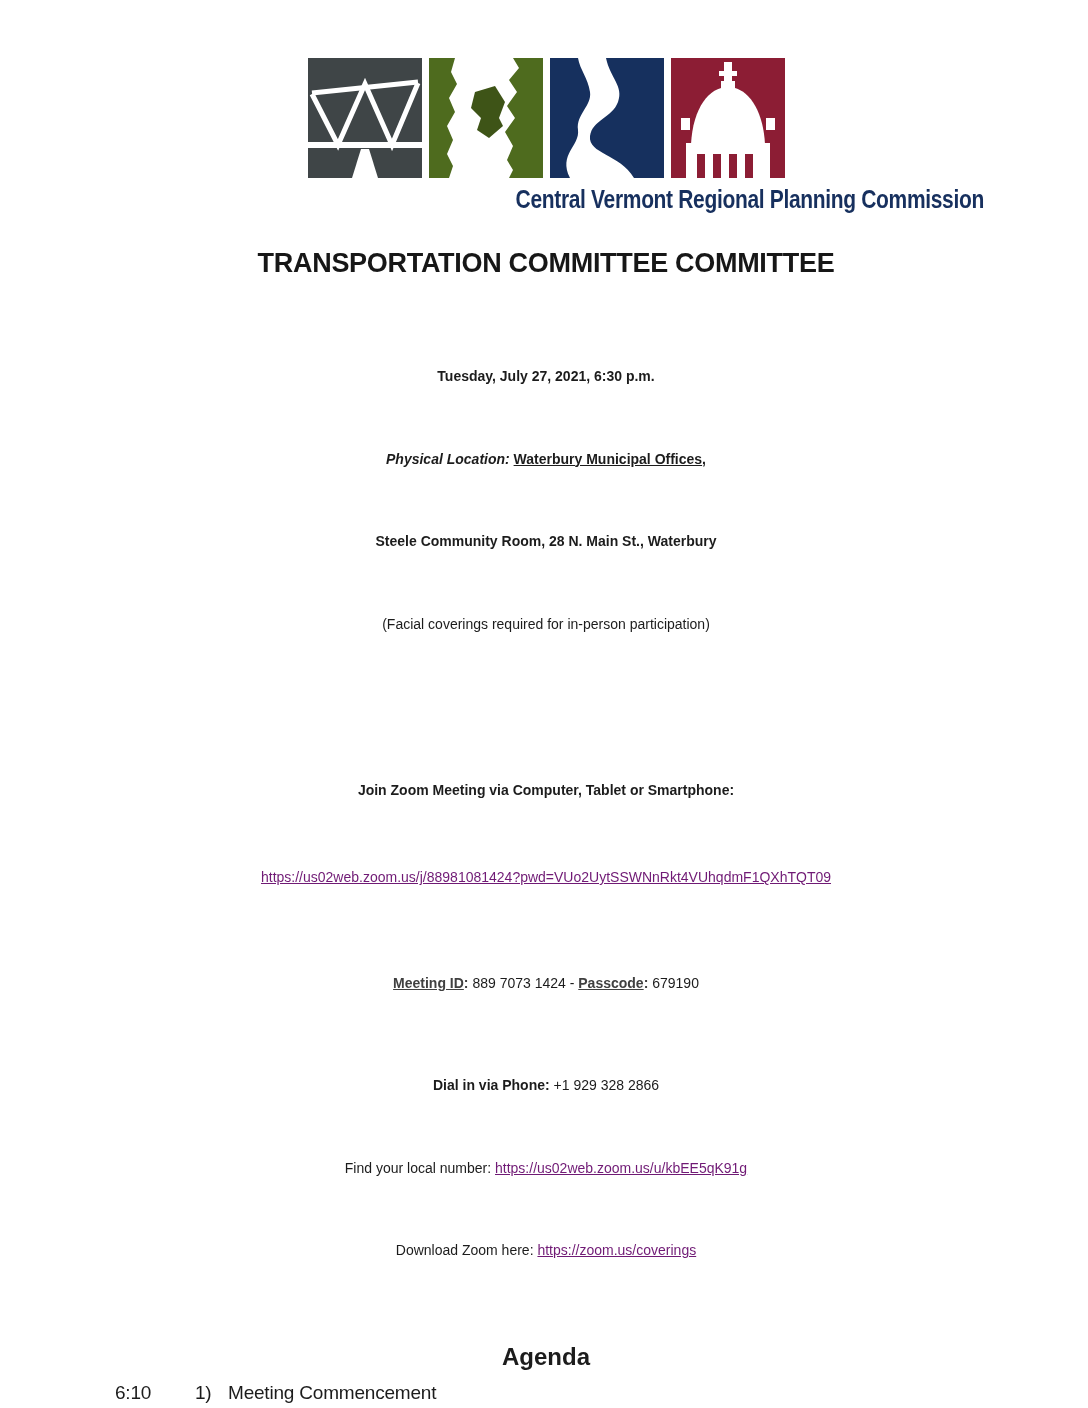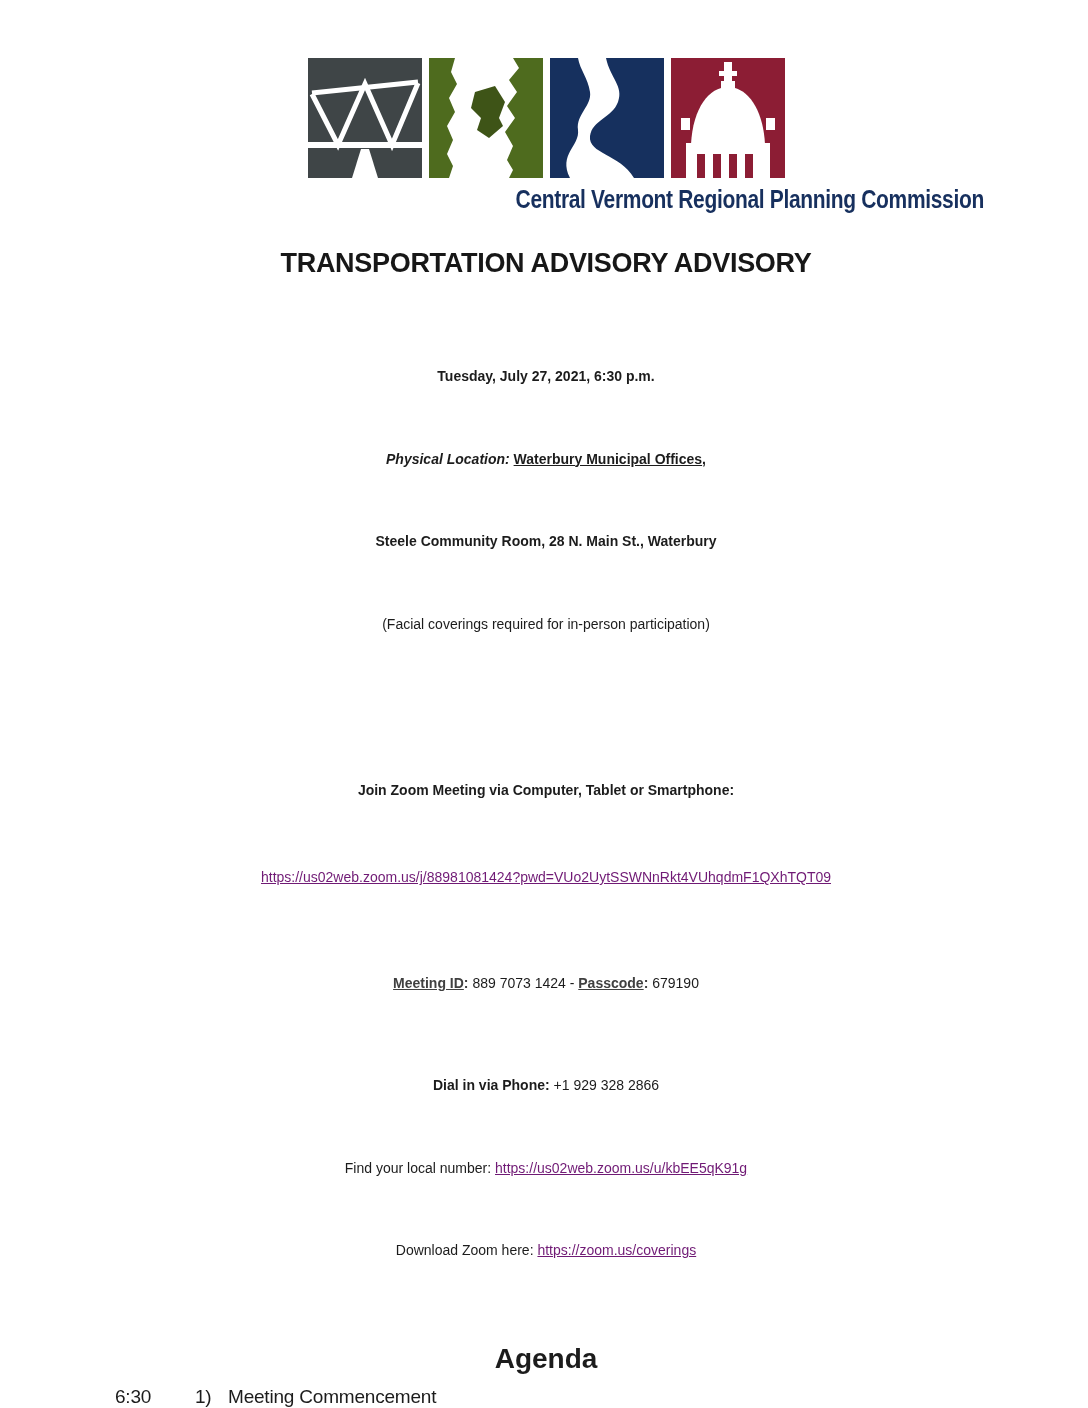--- a/index.html
+++ b/index.html
@@ -44,21 +44,21 @@
   .link { color:#701a75; text-decoration:underline; cursor:pointer; }
   .red-label { color:#404040; font-weight:bold; }
   .join-block { margin-top:25px; line-height:29px; }
   .id-line { margin-top:19px; line-height:29px; }
   .dial-block { margin-top:19px; line-height:27.5px; }
 
   
   .agenda-heading {
     text-align:center;
     margin-top:23px;
-    font-size:28px;
+    font-size:24px;
     font-weight:bold;
   }
   .agenda { margin-top:5px; font-size:19px; letter-spacing:-0.2px; }
   .arow { display:flex; line-height:34px; }
   .atime { margin-left:51px; width:80px; flex:none; }
   .anum  { width:33px; flex:none; }
   .atext { flex:1; white-space:nowrap; }
   .sub .aletter { margin-left:164px; width:32px; flex:none; }
   .sub .atext { white-space:normal; }
 </style>
@@ -98,21 +98,21 @@
         <rect x="15" y="96" width="84" height="24" fill="#ffffff"></rect>
         <rect x="26" y="96" width="8" height="24" fill="#8c1d34"></rect>
         <rect x="42" y="96" width="8" height="24" fill="#8c1d34"></rect>
         <rect x="58" y="96" width="8" height="24" fill="#8c1d34"></rect>
         <rect x="74" y="96" width="8" height="24" fill="#8c1d34"></rect>
       </svg>
     </div>
     <div class="wordmark">Central Vermont Regional Planning Commission</div>
   </div>
 
-  <div class="doc-title">TRANSPORTATION ADVISORY ADVISORY</div>
+  <div class="doc-title">TRANSPORTATION COMMITTEE COMMITTEE</div>
 
   <div class="center-block mt-info">
     <div class="bold">Tuesday, July 27, 2021, 6:30 p.m.</div>
     <div><span class="bold-italic">Physical Location: </span><span class="bold underline">Waterbury Municipal Offices</span><span class="bold">,</span></div>
     <div class="bold">Steele Community Room, 28 N. Main St., Waterbury</div>
     <div>(Facial coverings required for in-person participation)</div>
   </div>
 
   <div class="center-block join-block">
     <div class="bold">Join Zoom Meeting via Computer, Tablet or Smartphone:</div>
@@ -124,21 +124,21 @@
   <div class="center-block dial-block">
     <div><span class="bold">Dial in via Phone:</span><span> +1 929 328 2866</span></div>
     <div><span>Find your local number: </span><a class="link">https://us02web.zoom.us/u/kbEE5qK91g</a></div>
     <div><span>Download Zoom here: </span><a class="link">https://zoom.us/coverings</a></div>
   </div>
 
   <div class="agenda-heading">Agenda</div>
   <div class="agenda">
 
     <div class="arow">
-      <span class="atime">6:30</span>
+      <span class="atime">6:10</span>
       <span class="anum">1)</span>
       <span class="atext">Meeting Commencement</span>
     </div>
     <div class="arow sub">
       <span class="aletter">a)</span>
       <span class="atext">Roll Call</span>
     </div>
 
   </div>
 

